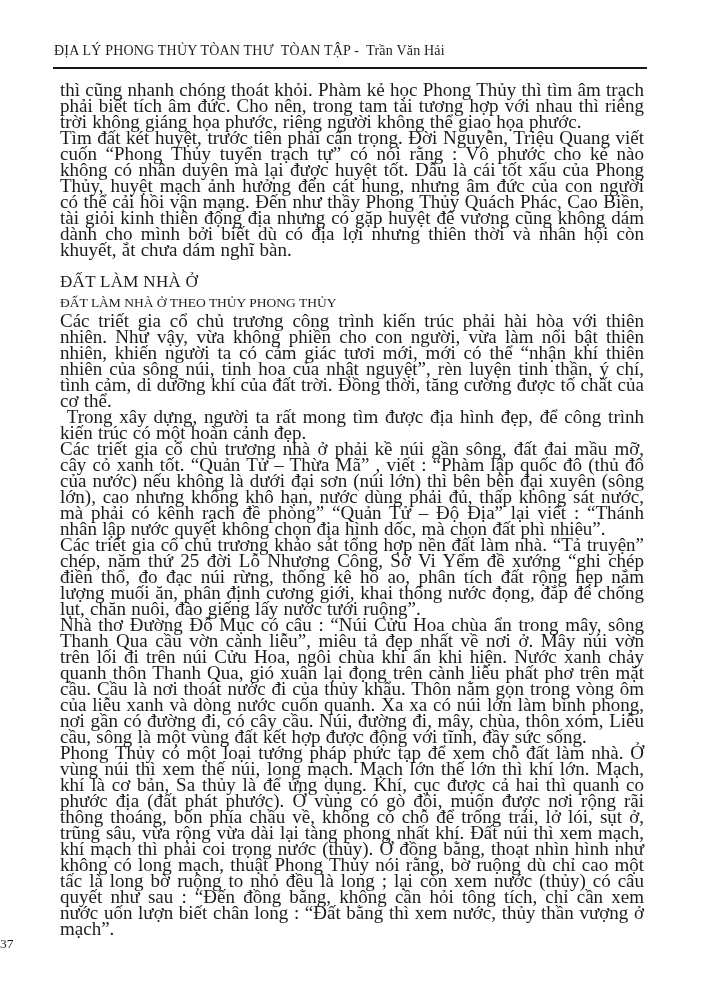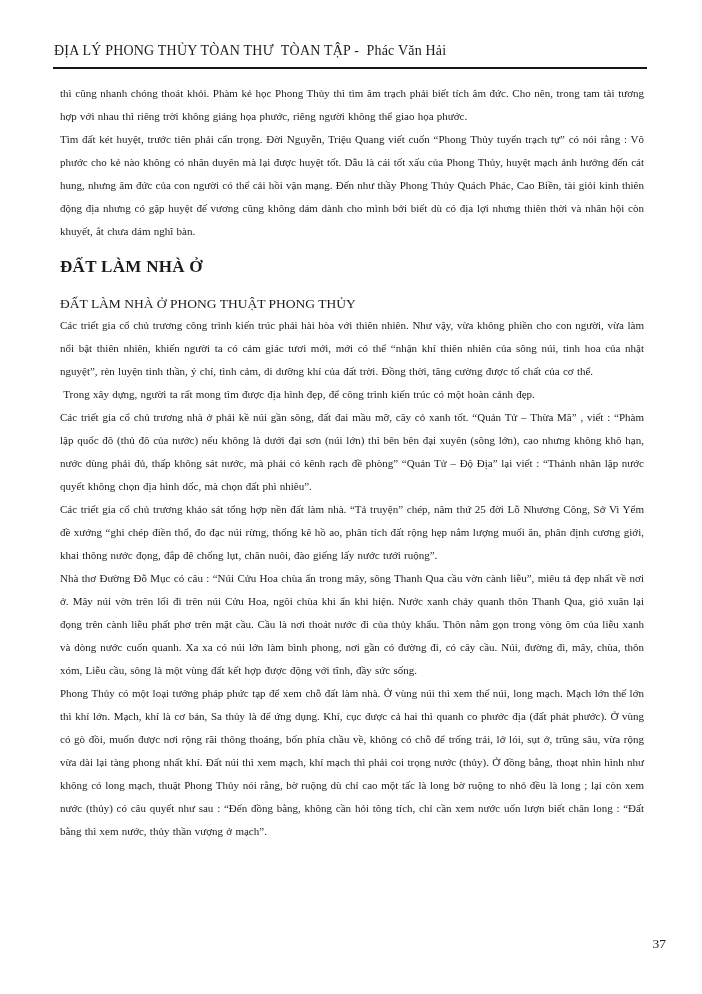--- a/index.html
+++ b/index.html
@@ -30,68 +30,68 @@
   }
   .header-rule {
     border: none;
     border-top: 2px solid #161616;
     margin: 8px 0 0 -7px;
     width: calc(100% + 10px);
     height: 0;
   }
   .body-p {
     margin: 0;
-    font-size: 11px;
-    line-height: 23px;
+    font-size: 19px;
+    line-height: 16px;
     text-align: justify;
     word-spacing: 0.5px;
   }
   .first-body-p { margin-top: 13px; }
   .spaced-p { margin-top: 0; }
   .section-heading {
     font-size: 17px;
     line-height: 20px;
-    font-weight: bold;
-    margin: 14px 0 18px 0;
+    font-weight: normal;
+    margin: 14px 0 2px 0;
     letter-spacing: 0.3px;
   }
   .section-subheading {
     font-size: 13.5px;
     line-height: 18px;
     margin: 0 0 1px 0;
   }
   .footer {
     position: absolute;
     left: 0;
-    right: 36px;
+    right: 28px;
     bottom: 42px;
-    text-align: right;
+    text-align: left;
   }
   .page-number {
     font-size: 13.5px;
   }
 </style>
 </head>
 <body>
 
 <div class="page">
   <div class="content">
 
     <div class="header">
-      <div class="header-title">ĐỊA LÝ PHONG THỦY TÒAN THƯ  TÒAN TẬP -  Phác Văn Hải</div>
+      <div class="header-title">ĐỊA LÝ PHONG THỦY TÒAN THƯ  TÒAN TẬP -  Trần Văn Hải</div>
       <div class="header-rule"></div>
     </div>
 
     <p class="body-p first-body-p">thì cũng nhanh chóng thoát khỏi. Phàm kẻ học Phong Thủy thì tìm âm trạch phải biết tích âm đức. Cho nên, trong tam tài tương hợp với nhau thì riêng trời không giáng họa phước, riêng người không thể giao họa phước.</p>
 
     <p class="body-p spaced-p">Tìm đất két huyệt, trước tiên phải cẩn trọng. Đời Nguyễn, Triệu Quang viết cuốn “Phong Thủy tuyển trạch tự” có nói rằng : Vô phước cho kẻ nào không có nhân duyên mà lại được huyệt tốt. Dẫu là cái tốt xấu của Phong Thủy, huyệt mạch ảnh hưởng đến cát hung, nhưng âm đức của con người có thể cải hồi vận mạng. Đến như thầy Phong Thủy Quách Phác, Cao Biền, tài giỏi kinh thiên động địa nhưng có gặp huyệt đế vương cũng không dám dành cho mình bởi biết dù có địa lợi nhưng thiên thời và nhân hội còn khuyết, ắt chưa dám nghĩ bàn.</p>
 
     <h1 class="section-heading">ĐẤT LÀM NHÀ Ở</h1>
 
-    <div class="section-subheading">ĐẤT LÀM NHÀ Ở PHONG THUẬT PHONG THỦY</div>
+    <div class="section-subheading">ĐẤT LÀM NHÀ Ở THEO THỦY PHONG THỦY</div>
 
     <p class="body-p">Các triết gia cổ chủ trương công trình kiến trúc phải hài hòa với thiên nhiên. Như vậy, vừa không phiền cho con người, vừa làm nổi bật thiên nhiên, khiến người ta có cảm giác tươi mới, mới có thể “nhận khí thiên nhiên của sông núi, tinh hoa của nhật nguyệt”, rèn luyện tinh thần, ý chí, tình cảm, di dưỡng khí của đất trời. Đồng thời, tăng cường được tố chất của cơ thể.</p>
 
     <p class="body-p">&nbsp;Trong xây dựng, người ta rất mong tìm được địa hình đẹp, để công trình kiến trúc có một hoàn cảnh đẹp.</p>
 
     <p class="body-p">Các triết gia cổ chủ trương nhà ở phải kề núi gần sông, đất đai mầu mỡ, cây cỏ xanh tốt. “Quản Tử – Thừa Mã” , viết : “Phàm lập quốc đô (thủ đô của nước) nếu không là dưới đại sơn (núi lớn) thì bên bên đại xuyên (sông lớn), cao nhưng không khô hạn, nước dùng phải đủ, thấp không sát nước, mà phải có kênh rạch đề phòng” “Quản Tử – Độ Địa” lại viết : “Thánh nhân lập nước quyết không chọn địa hình dốc, mà chọn đất phì nhiêu”.</p>
 
     <p class="body-p">Các triết gia cổ chủ trương khảo sát tổng hợp nền đất làm nhà. “Tả truyện” chép, năm thứ 25 đời Lỗ Nhương Công, Sở Vi Yểm đề xướng “ghi chép điền thổ, đo đạc núi rừng, thống kê hồ ao, phân tích đất rộng hẹp nắm lượng muối ăn, phân định cương giới, khai thông nước đọng, đắp đê chống lụt, chăn nuôi, đào giếng lấy nước tưới ruộng”.</p>
 
     <p class="body-p">Nhà thơ Đường Đỗ Mục có câu : “Núi Cửu Hoa chùa ẩn trong mây, sông Thanh Qua cầu vờn cành liễu”, miêu tả đẹp nhất về nơi ở. Mây núi vờn trên lối đi trên núi Cửu Hoa, ngôi chùa khi ẩn khi hiện. Nước xanh chảy quanh thôn Thanh Qua, gió xuân lại đọng trên cành liễu phất phơ trên mặt cầu. Cầu là nơi thoát nước đi của thủy khẩu. Thôn nằm gọn trong vòng ôm của liễu xanh và dòng nước cuốn quanh. Xa xa có núi lớn làm bình phong, nơi gần có đường đi, có cây cầu. Núi, đường đi, mây, chùa, thôn xóm, Liễu cầu, sông là một vùng đất kết hợp được động với tĩnh, đầy sức sống.</p>

